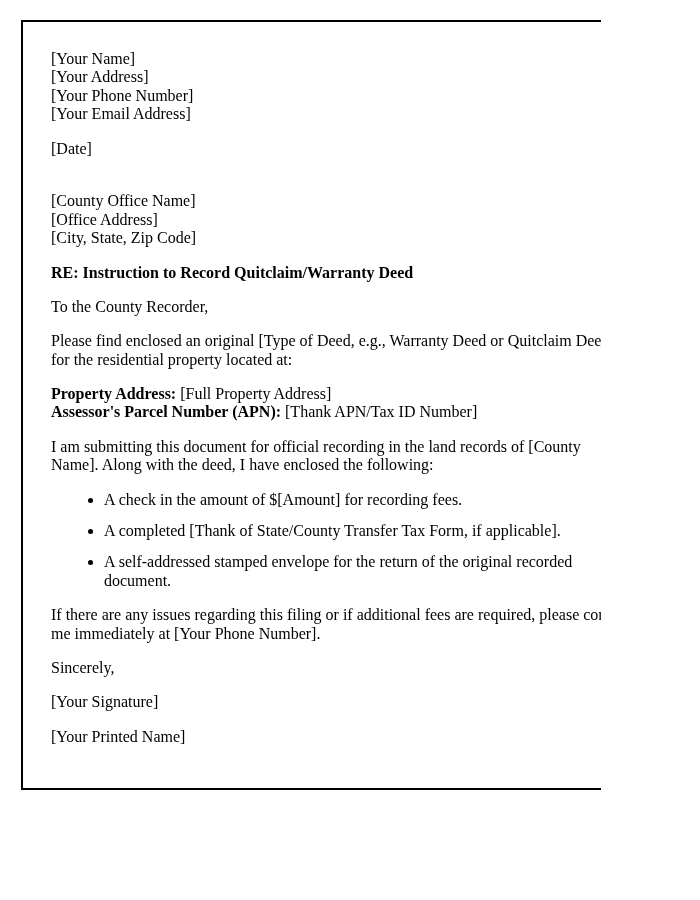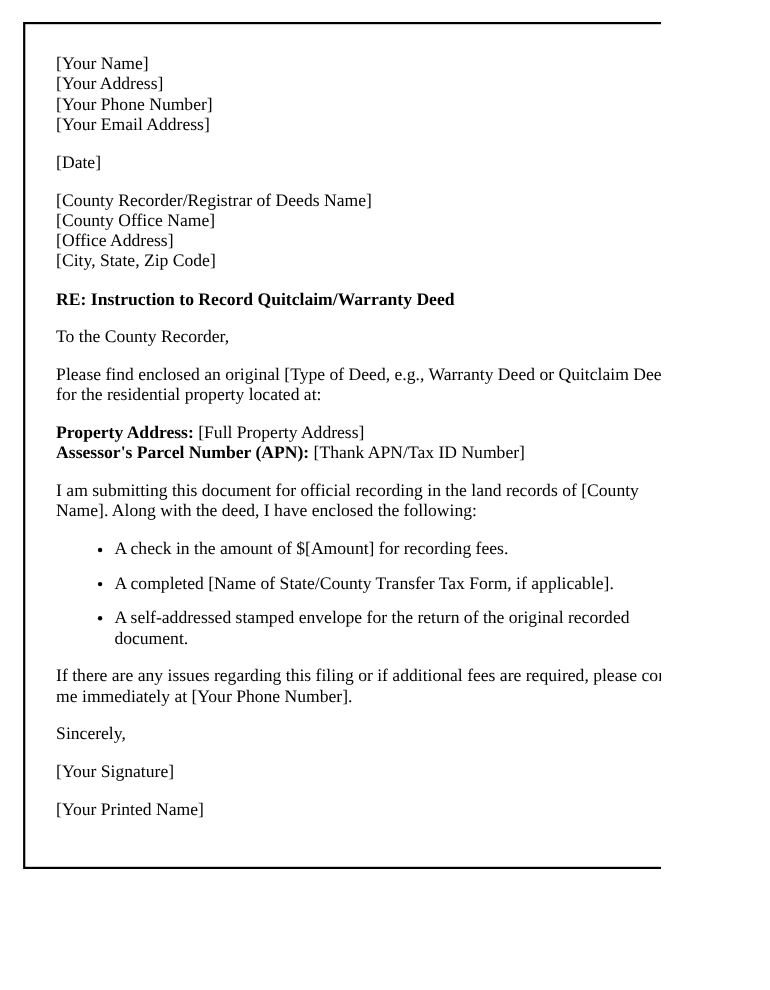--- a/index.html
+++ b/index.html
@@ -50,41 +50,41 @@
 <div class="page">
   <div class="letter-frame">
 
     <p><span>[Your Name]</span><br>
       <span>[Your Address]</span><br>
       <span>[Your Phone Number]</span><br>
       <span>[Your Email Address]</span></p>
 
     <p>[Date]</p>
 
-    <p><span>[County Recorder/Registrar of Deeds Name]</span><br>
+    <p><br>
       <span>[County Office Name]</span><br>
       <span>[Office Address]</span><br>
       <span>[City, State, Zip Code]</span></p>
 
     <p class="bold">RE: Instruction to Record Quitclaim/Warranty Deed</p>
 
     <p>To the County Recorder,</p>
 
     <p>Please find enclosed an original [Type of Deed, e.g., Warranty Deed or Quitclaim Deed] for the residential property located at:</p>
 
     <p><span class="bold">Property Address:</span>
       <span>[Full Property Address]</span><br>
       <span class="bold">Assessor's Parcel Number (APN):</span>
       <span>[Thank APN/Tax ID Number]</span></p>
 
     <p>I am submitting this document for official recording in the land records of [County Name]. Along with the deed, I have enclosed the following:</p>
 
     <ul>
       <li>A check in the amount of $[Amount] for recording fees.</li>
-      <li>A completed [Name of State/County Transfer Tax Form, if applicable].</li>
+      <li>A completed [Thank of State/County Transfer Tax Form, if applicable].</li>
       <li>A self-addressed stamped envelope for the return of the original recorded document.</li>
     </ul>
 
     <p>If there are any issues regarding this filing or if additional fees are required, please contact me immediately at [Your Phone Number].</p>
 
 
     <p>Sincerely,</p>
 
     <p>[Your Signature]</p>
 

